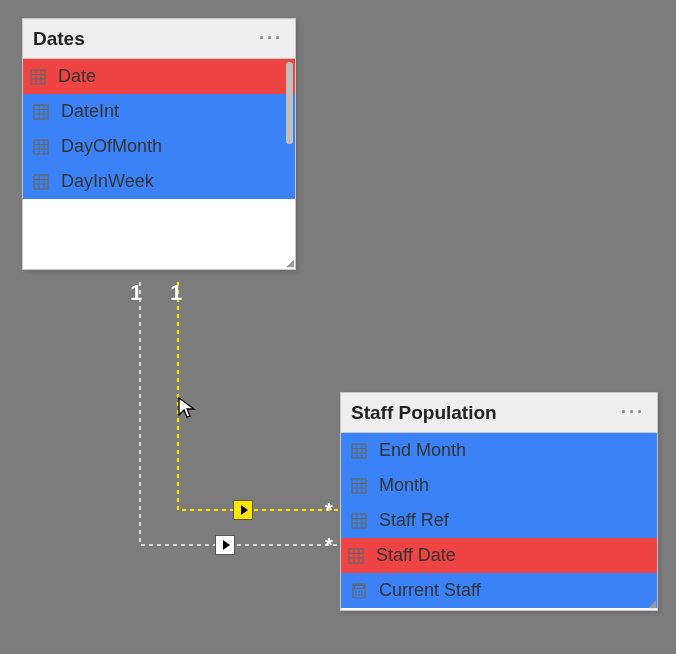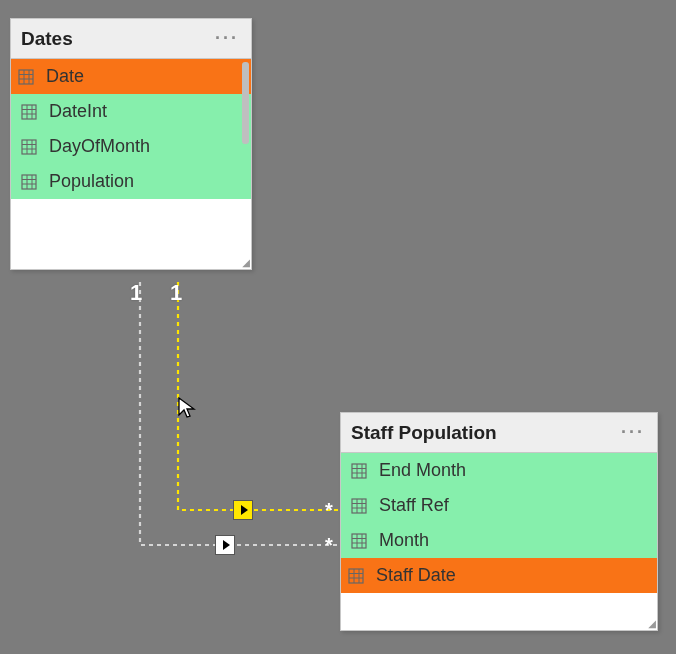--- a/index.html
+++ b/index.html
@@ -80,23 +80,23 @@
   .fields {
     position: relative;
   }
   .field {
     height: 35px;
     display: flex;
     align-items: center;
     padding: 0 10px;
     font-size: 18px;
     color: #333;
-    background: #86efac;
-  }
-  .field.selected { background: #f97316; padding-left: 7px; }
+    background: #3b82f6;
+  }
+  .field.selected { background: #ef4444; padding-left: 7px; }
   .field .icon {
     width: 16px; height: 16px;
     margin-right: 12px;
     flex: 0 0 16px;
   }
   .scrollbar {
     position: absolute;
     right: 2px;
     top: 3px;
     width: 7px;
@@ -140,21 +140,21 @@
   <div class="labelStar" style="left:325px; top:499px;">*</div>
   <div class="labelStar" style="left:325px; top:534px;">*</div>
 
   <div class="arrowbox yellow" style="left:233px; top:500px;">
       <div class="tri"></div>
     </div>
   <div class="arrowbox" style="left:215px; top:535px;">
       <div class="tri"></div>
     </div>
 
-  <div class="table" id="dates" style="left:10px; top:18px; width:242px; height:252px;">
+  <div class="table" id="dates" style="left:22px; top:18px; width:274px; height:252px;">
     <div class="table-header">
       <span class="icon">
         <svg viewBox="0 0 16 16" class="table-icon">
             <rect x="1" y="1" width="14" height="14"></rect>
             <line x1="1" y1="5" x2="15" y2="5" stroke="#666"></line>
             <line x1="1" y1="9" x2="15" y2="9" stroke="#666"></line>
             <line x1="6" y1="1" x2="6" y2="15" stroke="#666"></line>
             <line x1="11" y1="1" x2="11" y2="15" stroke="#666"></line>
           </svg>
       </span>
@@ -194,27 +194,27 @@
           <span>DayOfMonth</span>
         </div>
         <div class="field">
           <span class="icon"><svg viewBox="0 0 16 16">
               <rect x="1" y="1" width="14" height="14" fill="none" stroke="#666" stroke-width="1.2"></rect>
               <line x1="1" y1="5.5" x2="15" y2="5.5" stroke="#666"></line>
               <line x1="1" y1="10" x2="15" y2="10" stroke="#666"></line>
               <line x1="6" y1="1" x2="6" y2="15" stroke="#666"></line>
               <line x1="11" y1="1" x2="11" y2="15" stroke="#666"></line>
             </svg></span>
-          <span>Population</span>
+          <span>DayInWeek</span>
         </div>
       </div>
     <div class="resize">◢</div>
   </div>
 
-  <div class="table" id="staff" style="left:340px; top:412px; width:318px; height:219px;">
+  <div class="table" id="staff" style="left:340px; top:392px; width:318px; height:219px;">
     <div class="table-header">
       <span class="icon">
         <svg viewBox="0 0 16 16" class="table-icon">
             <rect x="1" y="1" width="14" height="14"></rect>
             <line x1="1" y1="5" x2="15" y2="5" stroke="#666"></line>
             <line x1="1" y1="9" x2="15" y2="9" stroke="#666"></line>
             <line x1="6" y1="1" x2="6" y2="15" stroke="#666"></line>
             <line x1="11" y1="1" x2="11" y2="15" stroke="#666"></line>
           </svg>
       </span>
@@ -233,41 +233,54 @@
           <span>End Month</span>
         </div>
         <div class="field">
           <span class="icon"><svg viewBox="0 0 16 16">
               <rect x="1" y="1" width="14" height="14" fill="none" stroke="#666" stroke-width="1.2"></rect>
               <line x1="1" y1="5.5" x2="15" y2="5.5" stroke="#666"></line>
               <line x1="1" y1="10" x2="15" y2="10" stroke="#666"></line>
               <line x1="6" y1="1" x2="6" y2="15" stroke="#666"></line>
               <line x1="11" y1="1" x2="11" y2="15" stroke="#666"></line>
             </svg></span>
+          <span>Month</span>
+        </div>
+        <div class="field">
+          <span class="icon"><svg viewBox="0 0 16 16">
+              <rect x="1" y="1" width="14" height="14" fill="none" stroke="#666" stroke-width="1.2"></rect>
+              <line x1="1" y1="5.5" x2="15" y2="5.5" stroke="#666"></line>
+              <line x1="1" y1="10" x2="15" y2="10" stroke="#666"></line>
+              <line x1="6" y1="1" x2="6" y2="15" stroke="#666"></line>
+              <line x1="11" y1="1" x2="11" y2="15" stroke="#666"></line>
+            </svg></span>
           <span>Staff Ref</span>
         </div>
-        <div class="field">
-          <span class="icon"><svg viewBox="0 0 16 16">
-              <rect x="1" y="1" width="14" height="14" fill="none" stroke="#666" stroke-width="1.2"></rect>
-              <line x1="1" y1="5.5" x2="15" y2="5.5" stroke="#666"></line>
-              <line x1="1" y1="10" x2="15" y2="10" stroke="#666"></line>
-              <line x1="6" y1="1" x2="6" y2="15" stroke="#666"></line>
-              <line x1="11" y1="1" x2="11" y2="15" stroke="#666"></line>
-            </svg></span>
-          <span>Month</span>
-        </div>
         <div class="field selected">
           <span class="icon"><svg viewBox="0 0 16 16">
               <rect x="1" y="1" width="14" height="14" fill="none" stroke="#666" stroke-width="1.2"></rect>
               <line x1="1" y1="5.5" x2="15" y2="5.5" stroke="#666"></line>
               <line x1="1" y1="10" x2="15" y2="10" stroke="#666"></line>
               <line x1="6" y1="1" x2="6" y2="15" stroke="#666"></line>
               <line x1="11" y1="1" x2="11" y2="15" stroke="#666"></line>
             </svg></span>
           <span>Staff Date</span>
+        </div>
+        <div class="field">
+          <span class="icon"><svg viewBox="0 0 16 16">
+              <rect x="2" y="1" width="12" height="14" rx="1" fill="none" stroke="#666" stroke-width="1.2"></rect>
+              <rect x="3.5" y="2.5" width="9" height="3" fill="none" stroke="#666"></rect>
+              <circle cx="5" cy="9" r="0.9" fill="#666"></circle>
+              <circle cx="8" cy="9" r="0.9" fill="#666"></circle>
+              <circle cx="11" cy="9" r="0.9" fill="#666"></circle>
+              <circle cx="5" cy="12" r="0.9" fill="#666"></circle>
+              <circle cx="8" cy="12" r="0.9" fill="#666"></circle>
+              <circle cx="11" cy="12" r="0.9" fill="#666"></circle>
+            </svg></span>
+          <span>Current Staff</span>
         </div>
       </div>
     <div class="resize">◢</div>
   </div>
 
   <svg class="cursor" style="left:176px; top:396px;" viewBox="0 0 24 24">
     <path d="M3 2 L3 19 L8 14 L11 21 L14 20 L11 13 L18 13 Z" fill="#fff" stroke="#000" stroke-width="1.3"></path>
   </svg>
 
 </div>

